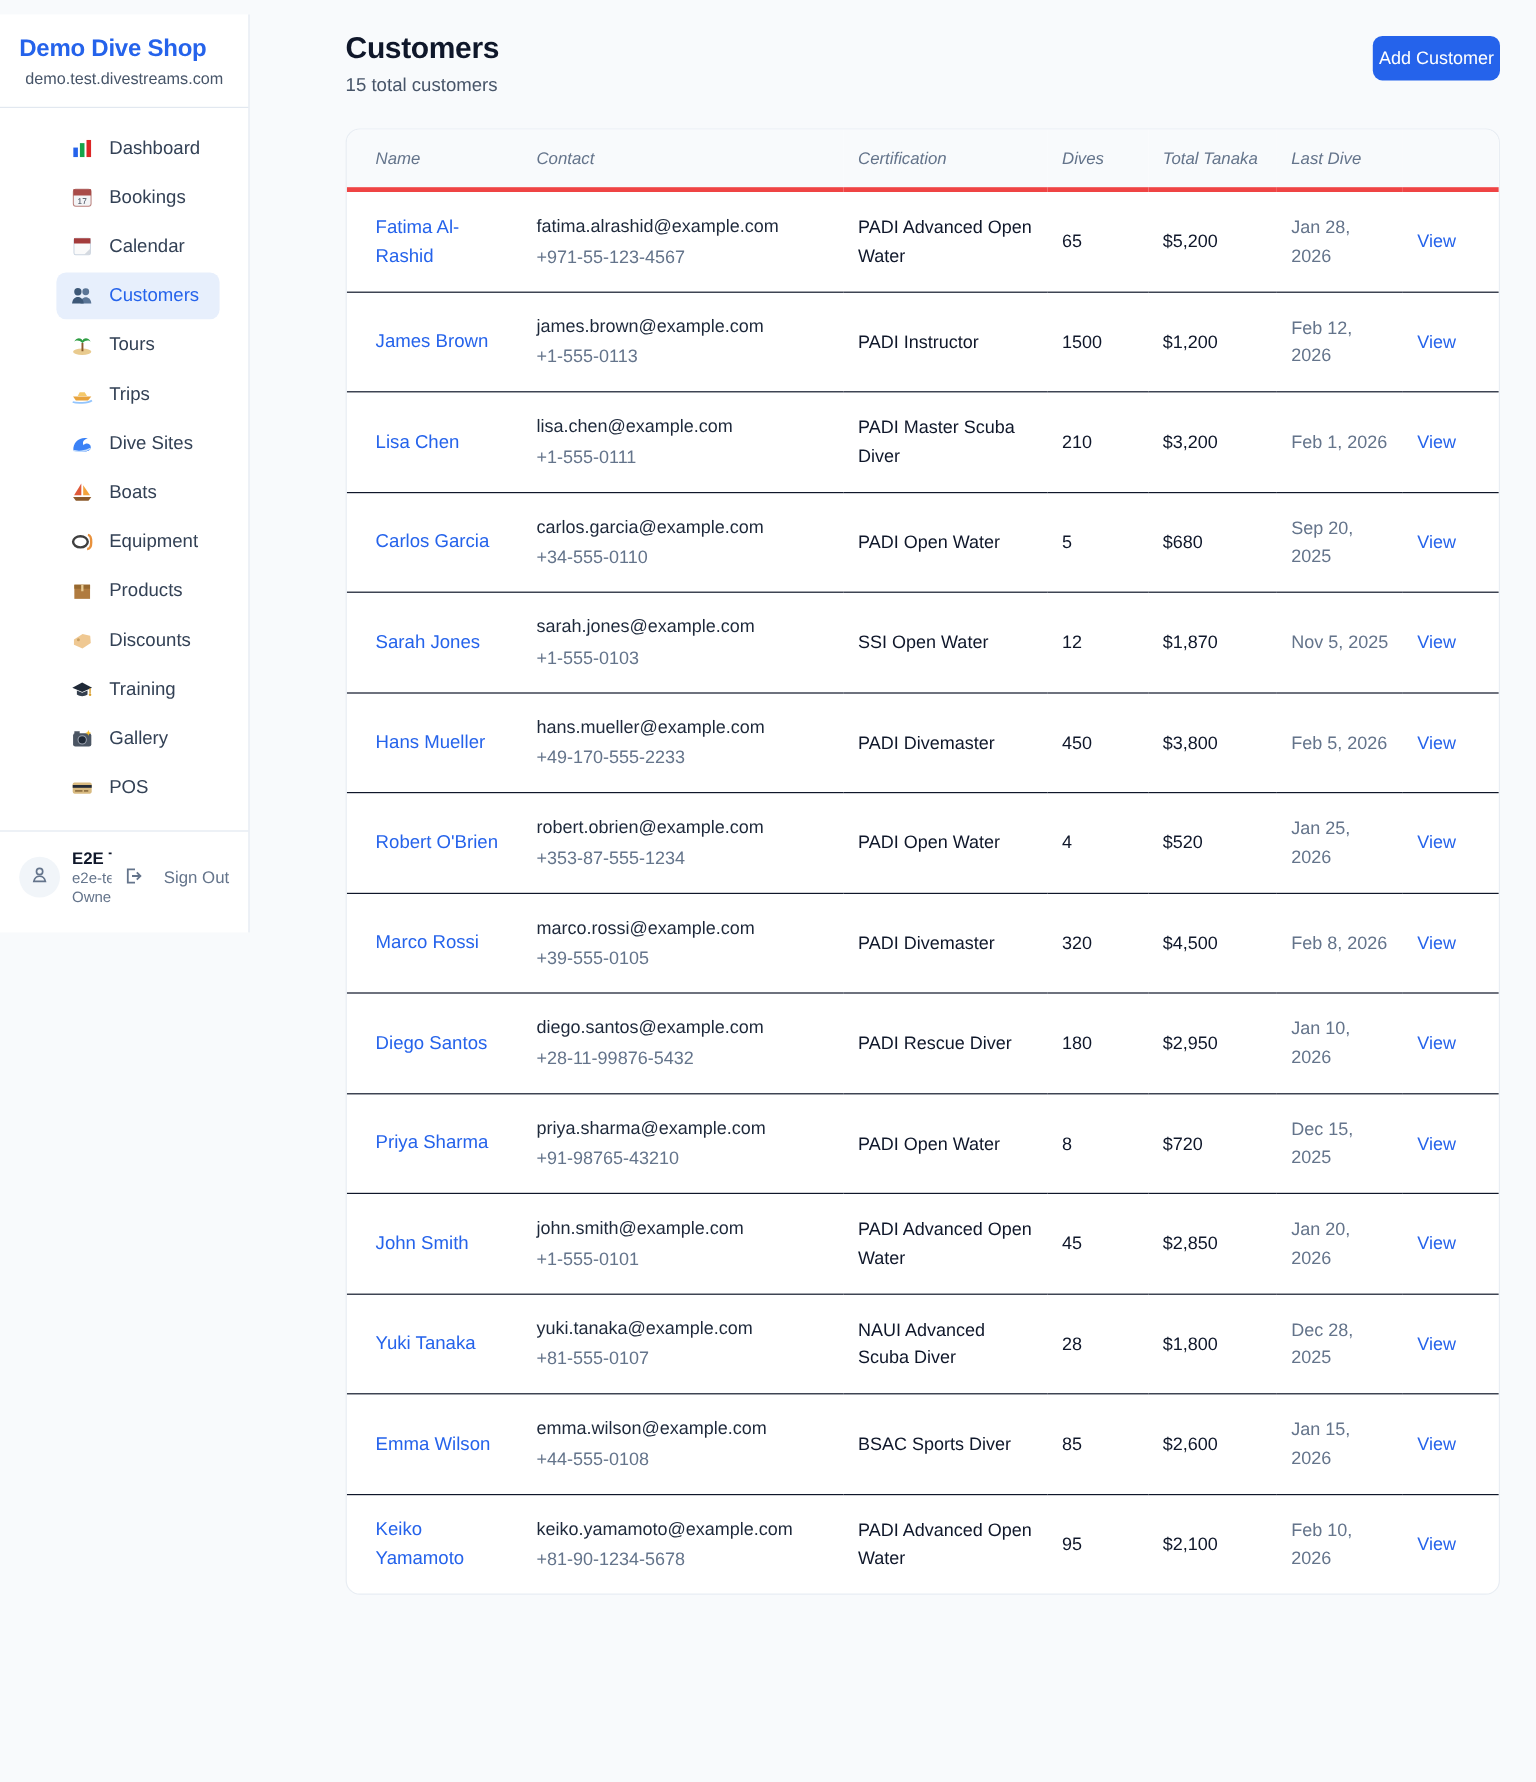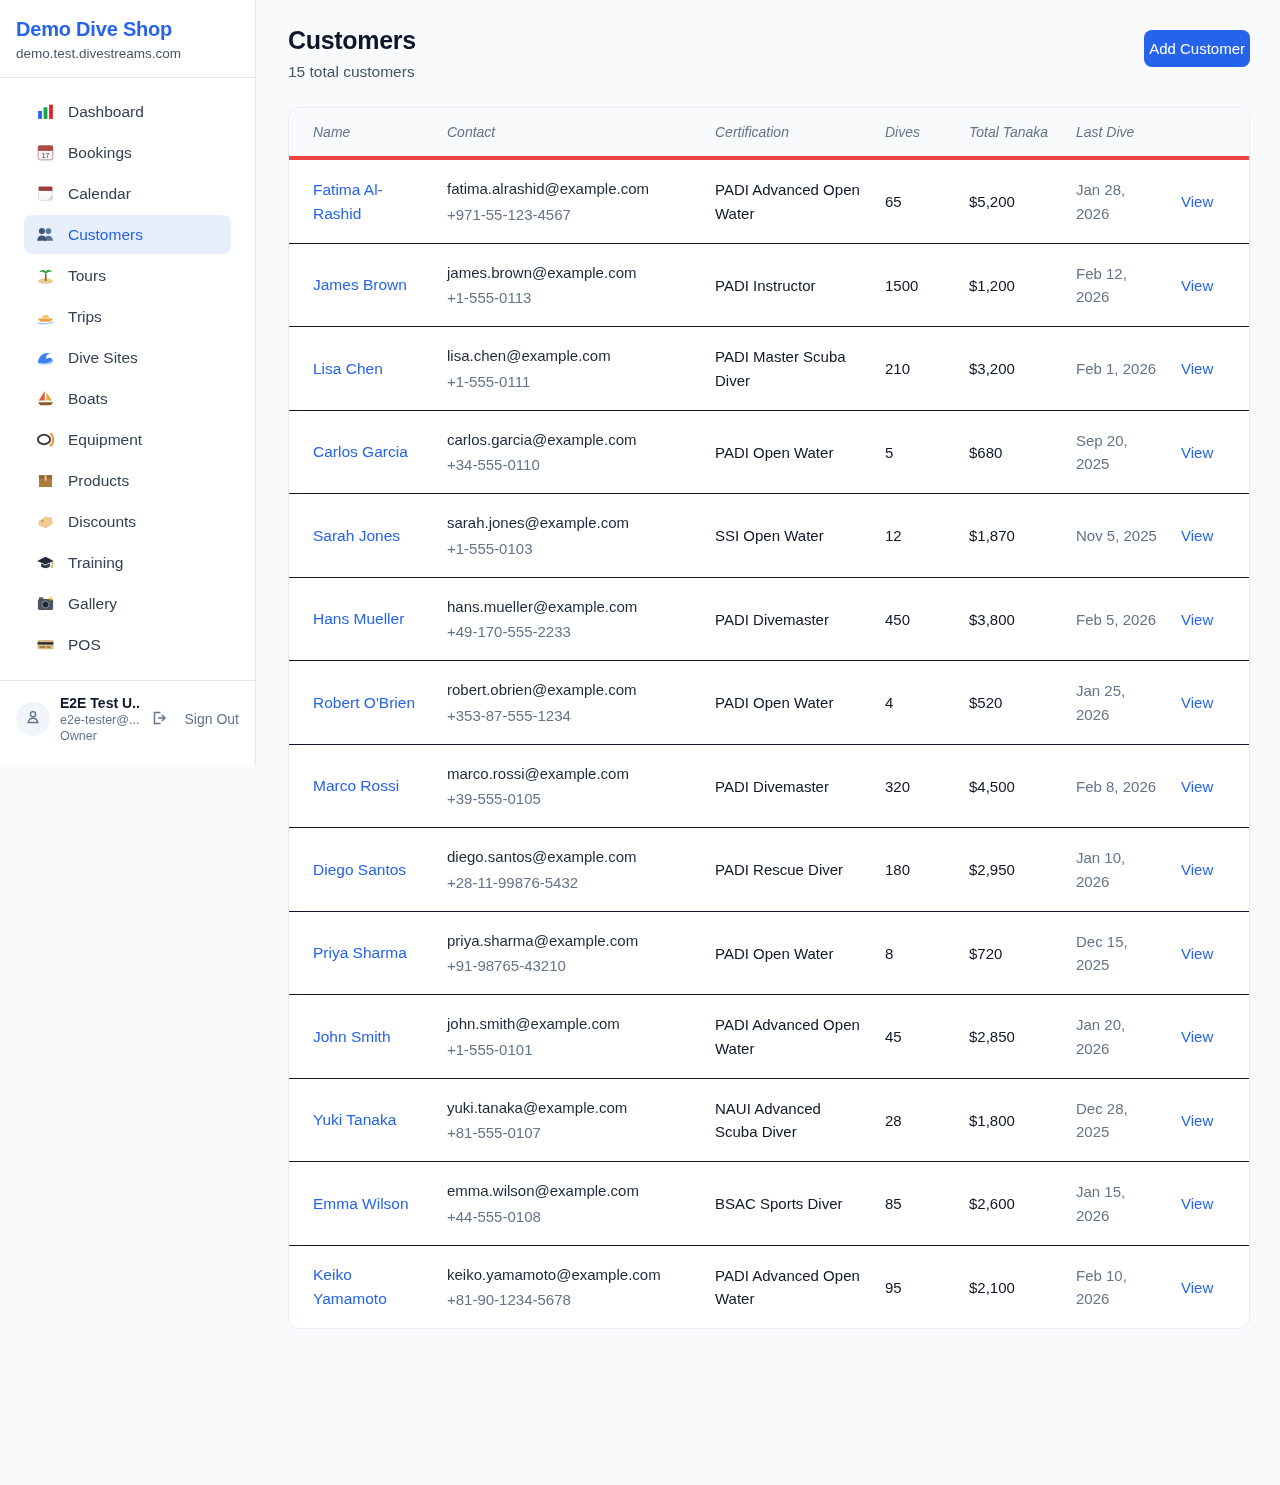--- a/index.html
+++ b/index.html
@@ -7,31 +7,31 @@
   body {
     font-family: "Liberation Sans", "DejaVu Sans", sans-serif;
     background: #f8fafc;
     color: #0f172a;
     min-height: 1485px;
     position: relative;
   }
 
   
   .sidebar {
-    position: absolute; left: 0; top: 0;
-    width: 256px;
+    position: absolute; left: 0; top: 12px;
+    width: 208px;
     background: #ffffff;
     border-right: 1px solid #e2e8f0;
     padding-bottom: 8px;
   }
   .brand-block { padding: 18px 16px 16px 16px; }
   .brand-title { color: #2563eb; font-size: 20px; font-weight: bold; letter-spacing: -0.2px; }
-  .brand-domain { color: #475569; font-size: 13.5px; margin-top: 5px; }
+  .brand-domain { color: #475569; font-size: 13.5px; margin-top: 5px; text-align: center; }
   .sidebar-divider { border: none; border-top: 1px solid #e2e8f0; }
-  .nav { padding: 14px 24px; }
+  .nav { padding: 14px 24px; margin-left: 23px; }
   .nav-item {
     display: flex; align-items: center; gap: 13px;
     padding: 10px 12px; margin-bottom: 2px;
     border-radius: 8px;
     font-size: 15.5px; color: #334155;
     cursor: pointer;
   }
   .nav-item.active { background: #e7effc; color: #2563eb; }
   .nav-icon { width: 19px; height: 19px; display: inline-flex; flex: 0 0 19px; }
   .nav-icon svg { width: 100%; height: 100%; }

